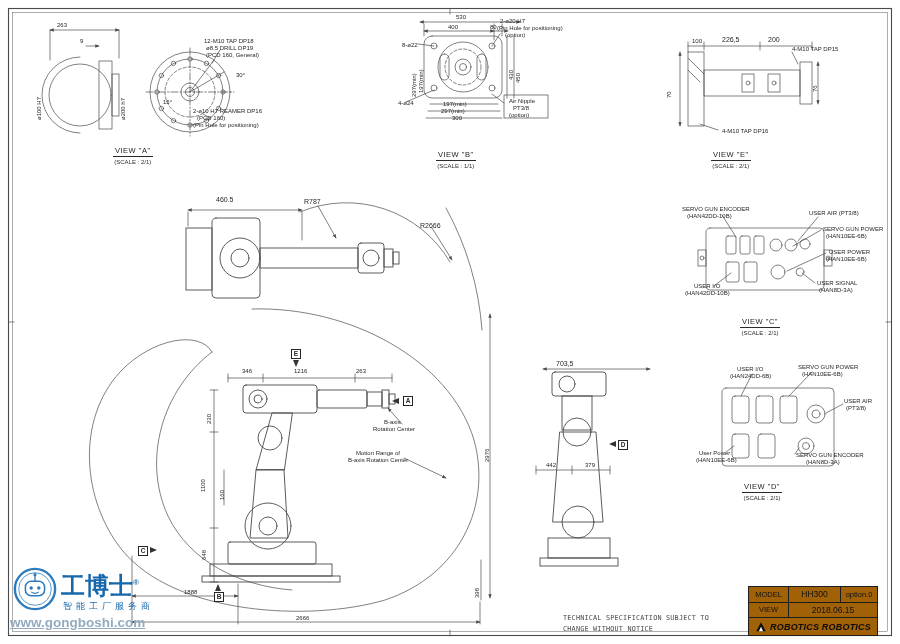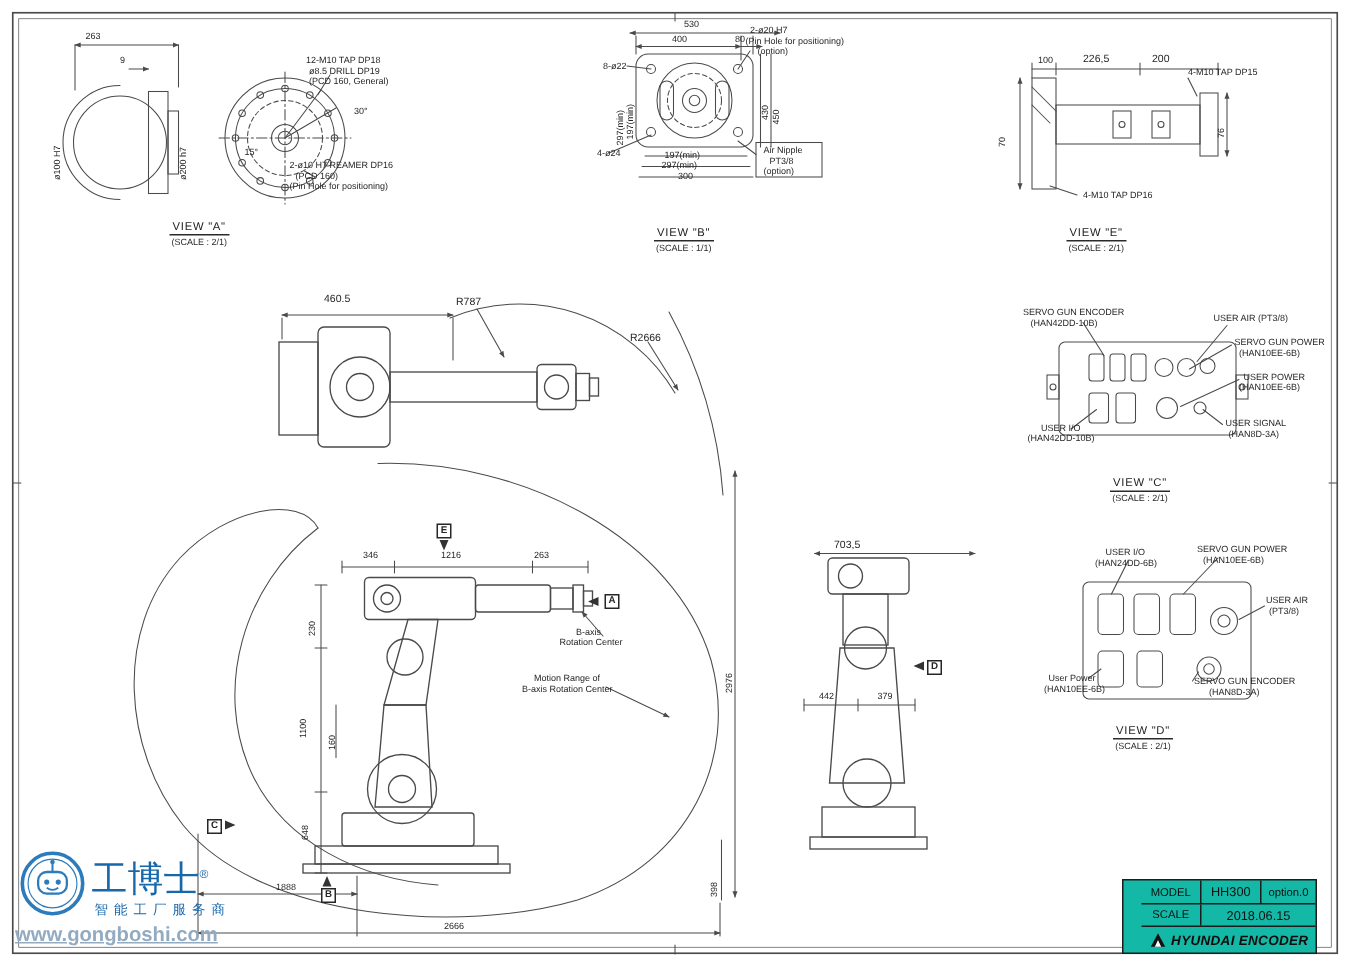--- a/index.html
+++ b/index.html
@@ -11,33 +11,33 @@
   .lbl{position:absolute;font-size:6px;line-height:1;white-space:nowrap;color:#262626;}
   .lbl.rot{transform-origin:0 0;}
   .lbl.mk{width:10px;height:10px;border:1px solid #262626;background:#fff;
           display:flex;align-items:center;justify-content:center;font-size:6.5px;font-weight:bold;}
   .view-title{position:absolute;display:flex;flex-direction:column;align-items:center;}
   .view-title .vt{font-size:7.5px;letter-spacing:.5px;color:#1d1d1d;border-bottom:1px solid #2a2a2a;padding:0 2px 1px;}
   .view-title .vs{font-size:6px;margin-top:1.5px;color:#2a2a2a;}
   .technote{position:absolute;left:563px;top:613px;font-family:"DejaVu Sans Mono","Liberation Mono",monospace;
             font-size:6.8px;line-height:1.55;color:#4a4a4a;letter-spacing:.2px;}
   .titleblock{position:absolute;left:748px;top:586px;width:130px;height:50px;border:1.2px solid #1d1d1d;
-              display:flex;flex-direction:column;background:#14b8a6;padding-left:12px;}
+              display:flex;flex-direction:column;background:#a16207;}
   .tb-row{display:flex;flex:1;border-bottom:1px solid #1d1d1d;min-height:0;}
   .tb-row:last-child{border-bottom:none;}
   .tb-cell{display:flex;align-items:center;justify-content:center;border-right:1px solid #1d1d1d;
            padding:0 2px;font-size:8px;color:#111;}
   .tb-cell:last-child{border-right:none;}
   .c-label{width:40px;font-size:7.5px;}
   .c-val{flex:1;font-size:8.5px;}
   .c-issue{width:36px;font-size:7.5px;}
   .brandrow{display:flex;align-items:center;justify-content:center;gap:3px;flex:1.15;}
   .brand-text{font-size:9px;font-weight:bold;font-style:italic;color:#0c0c0c;letter-spacing:.2px;}
   .wm-badge{position:absolute;left:12px;top:566px;}
-  .wm-name{position:absolute;left:61px;top:570px;font-size:24px;font-weight:normal;color:#1767ab;white-space:nowrap;}
+  .wm-name{position:absolute;left:61px;top:570px;font-size:24px;font-weight:bold;color:#1767ab;white-space:nowrap;}
   .wm-name .reg{font-size:8px;vertical-align:super;}
   .wm-slogan{position:absolute;left:63px;top:600px;font-size:9px;letter-spacing:4px;color:#1767ab;white-space:nowrap;}
   .wm-url{position:absolute;left:10px;top:615px;font-size:13.5px;font-weight:bold;color:#93abc0;white-space:nowrap;text-decoration:underline;}
 </style>
 </head>
 <body>
 
 <div class="stage">
 
   <svg class="draw" width="900" height="644" viewBox="0 0 900 644">
@@ -373,37 +373,41 @@
   </div>
   <div class="view-title" style="left:740px;top:317px">
     <span class="vt">VIEW "C"</span>
     <span class="vs">(SCALE : 2/1)</span>
   </div>
   <div class="view-title" style="left:742px;top:482px">
     <span class="vt">VIEW "D"</span>
     <span class="vs">(SCALE : 2/1)</span>
   </div>
 
+  <div class="technote">
+    <div>TECHNICAL SPECIFICATION SUBJECT TO</div>
+    <div>CHANGE WITHOUT NOTICE</div>
+  </div>
 
   <div class="titleblock">
     <div class="tb-row">
       <div class="tb-cell c-label">MODEL</div>
       <div class="tb-cell c-val">HH300</div>
       <div class="tb-cell c-issue">option.0</div>
     </div>
     <div class="tb-row">
-      <div class="tb-cell c-label">SCALE</div>
+      <div class="tb-cell c-label">VIEW</div>
       <div class="tb-cell c-val">2018.06.15</div>
     </div>
     <div class="tb-row brandrow">
       <svg width="12" height="12" viewBox="0 0 20 20">
         <polygon points="2,17 10,2 18,17" fill="#111"></polygon>
         <polygon points="6.5,17 10,9.5 13.5,17" fill="#fff"></polygon>
       </svg>
-      <span class="brand-text">HYUNDAI ENCODER</span>
+      <span class="brand-text">ROBOTICS ROBOTICS</span>
     </div>
   </div>
 
   <svg class="wm-badge" width="46" height="46" viewBox="0 0 48 48">
     <circle cx="24" cy="24" r="21" fill="#fff" stroke="#2b7bbd" stroke-width="2.5"></circle>
     <circle cx="24" cy="24" r="17" fill="none" stroke="#2b7bbd" stroke-width="0.8"></circle>
     <rect x="14" y="16" width="20" height="15" rx="6" fill="none" stroke="#2b7bbd" stroke-width="1.6"></rect>
     <circle cx="20" cy="23" r="1.8" fill="#2b7bbd"></circle>
     <circle cx="28" cy="23" r="1.8" fill="#2b7bbd"></circle>
     <path d="M20,27 Q24,30 28,27" fill="none" stroke="#2b7bbd" stroke-width="1.2"></path>

